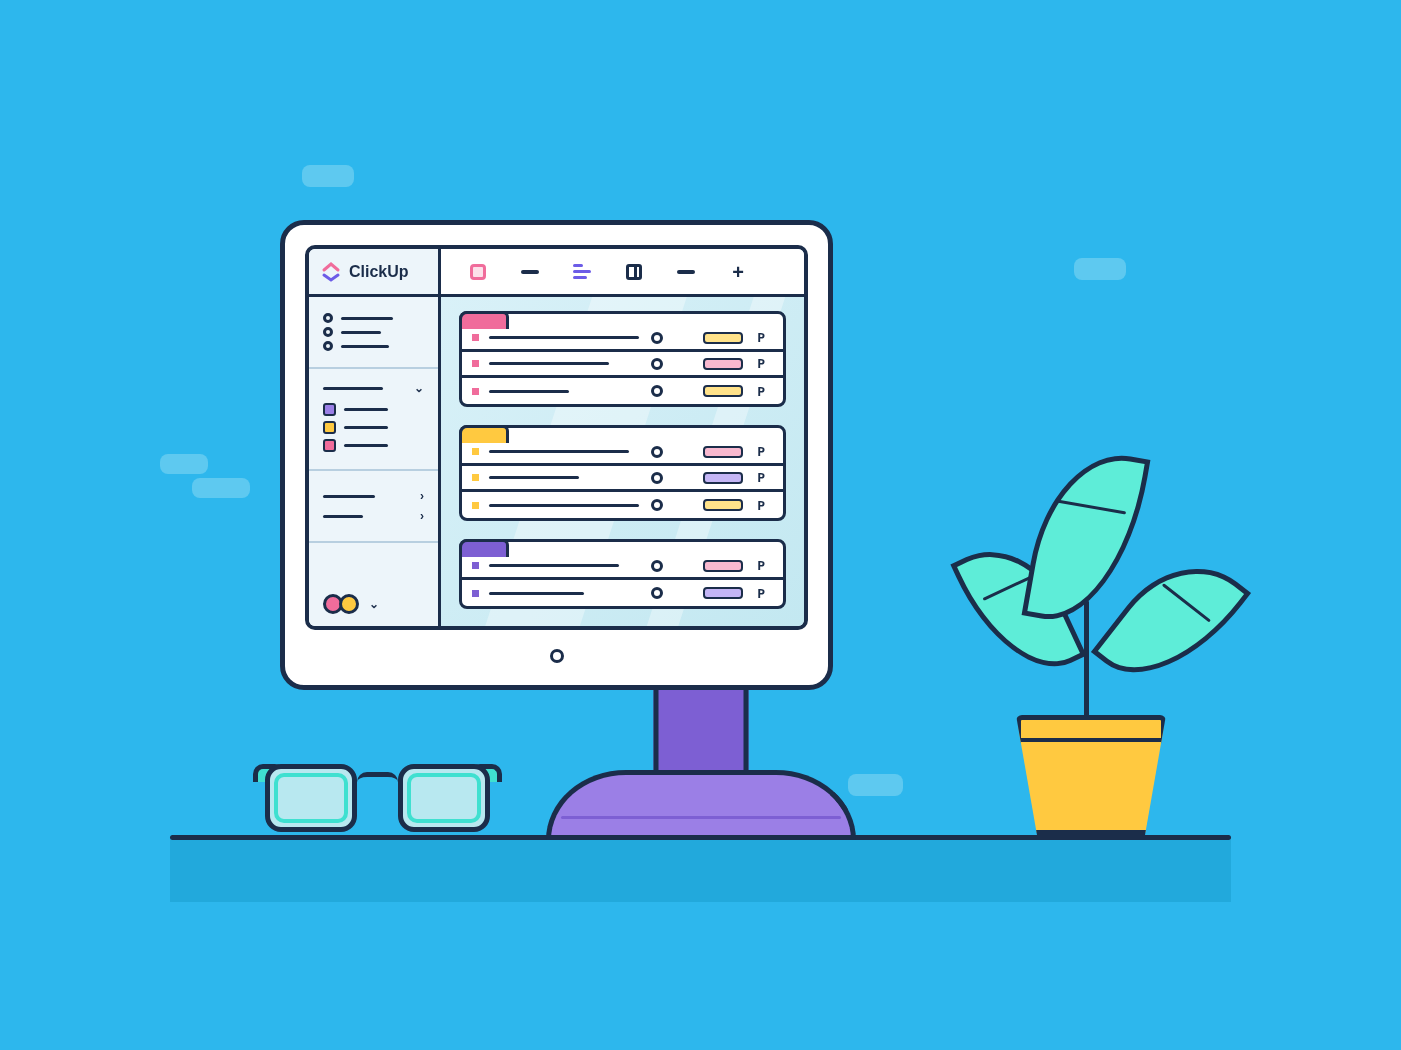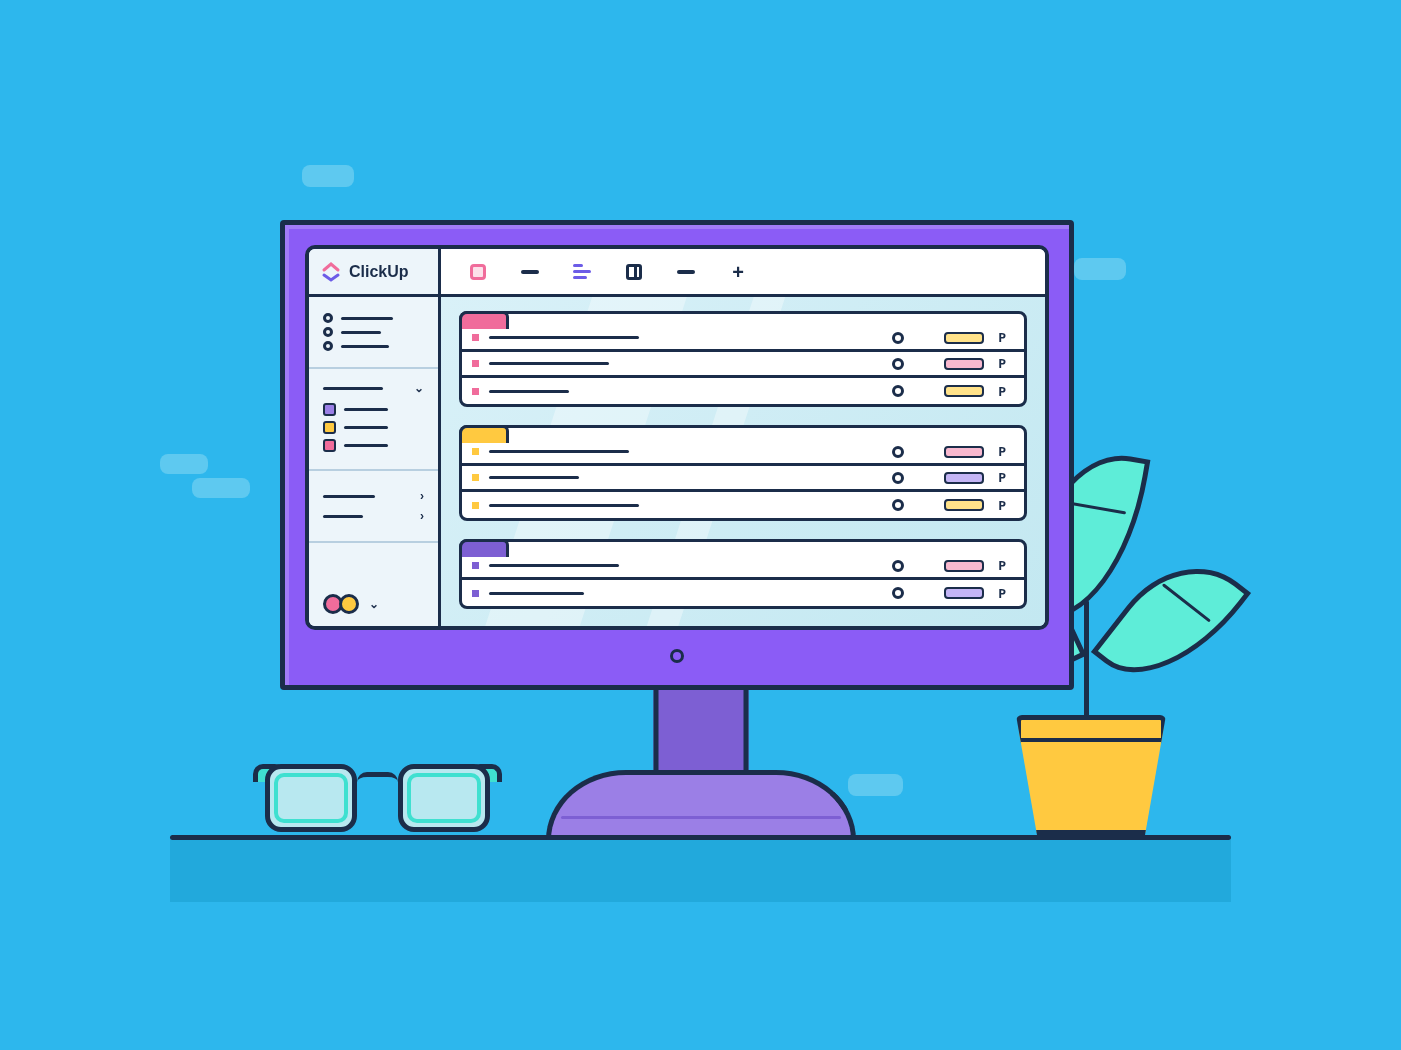--- a/index.html
+++ b/index.html
@@ -22,24 +22,24 @@
   }
   .desk-shadow {
     position: absolute; left: 170px; right: 170px; bottom: 148px;
     height: 62px; background: #22A9DC;
   }
 
   
   .monitor {
     position: absolute;
     left: 280px; top: 220px;
-    width: 794px; height: 470px;
-    background: #8b5cf6;
+    width: 553px; height: 470px;
+    background: #ffffff;
     border: 5px solid #1B2D4A;
-    border-radius: 4px;
+    border-radius: 24px;
     box-shadow: inset 4px 4px 0 rgba(255,255,255,0.2);
   }
   .screen {
     position: absolute; left: 20px; right: 20px; top: 20px; bottom: 55px;
     background: #E6F4F8;
     border: 4px solid #1B2D4A;
     border-radius: 10px;
     overflow: hidden;
     display: flex;
     flex-direction: column;

